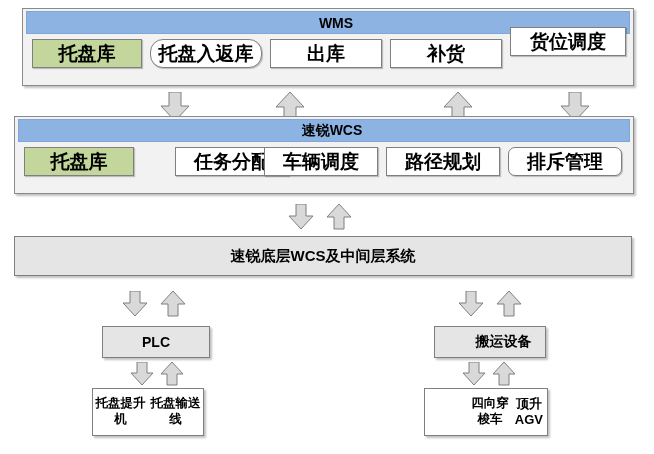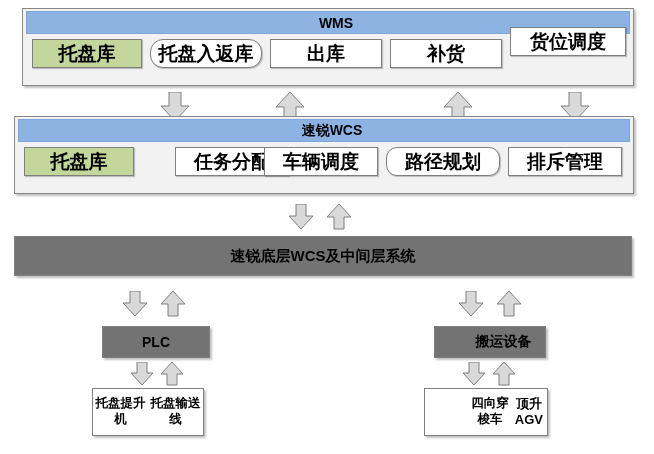--- a/index.html
+++ b/index.html
@@ -53,21 +53,21 @@
     font-weight: bold;
     color: #000;
     box-shadow: 1px 1px 1px rgba(0,0,0,0.22);
   }
   .cell.green {
     background: #c3d69b;
   }
   .wide-box {
     position: absolute;
     box-sizing: border-box;
-    background: #737373;
+    background: #e5e5e5;
     border: 1px solid #7f7f7f;
     display: flex;
     align-items: center;
     justify-content: center;
     font-size: 15px;
     font-weight: bold;
     box-shadow: 2px 2px 2px rgba(0,0,0,0.25);
   }
   .leafbox {
     position: absolute;
@@ -156,24 +156,24 @@
 
   <div class="cell green" style="left:24px; top:147px; width:110px; height:29px;">
     <span>托盘库</span>
   </div>
   <div class="cell" style="left:142px; top:147px; width:114px; height:29px;margin-left:33px;">
     <span>任务分配</span>
   </div>
   <div class="cell" style="left:264px; top:147px; width:114px; height:29px;">
     <span>车辆调度</span>
   </div>
-  <div class="cell" style="left:386px; top:147px; width:114px; height:29px;border-radius:11px;">
+  <div class="cell" style="left:386px; top:147px; width:114px; height:29px;">
     <span>路径规划</span>
   </div>
-  <div class="cell" style="left:508px; top:147px; width:114px; height:29px;">
+  <div class="cell" style="left:508px; top:147px; width:114px; height:29px;border-radius:7px;">
     <span>排斥管理</span>
   </div>
 
   <div class="arrow" style="left:288px; top:204px; width:26px; height:26px;">
     <svg width="26" height="26" viewBox="0 0 26 26">
       <polygon points="8,0 18,0 18,12 25,12 13,25 1,12 8,12" fill="#d9d9d9" stroke="#7f7f7f" stroke-width="1"></polygon>
     </svg>
   </div>
   <div class="arrow" style="left:326px; top:204px; width:26px; height:26px;">
     <svg width="26" height="26" viewBox="0 0 26 26">

